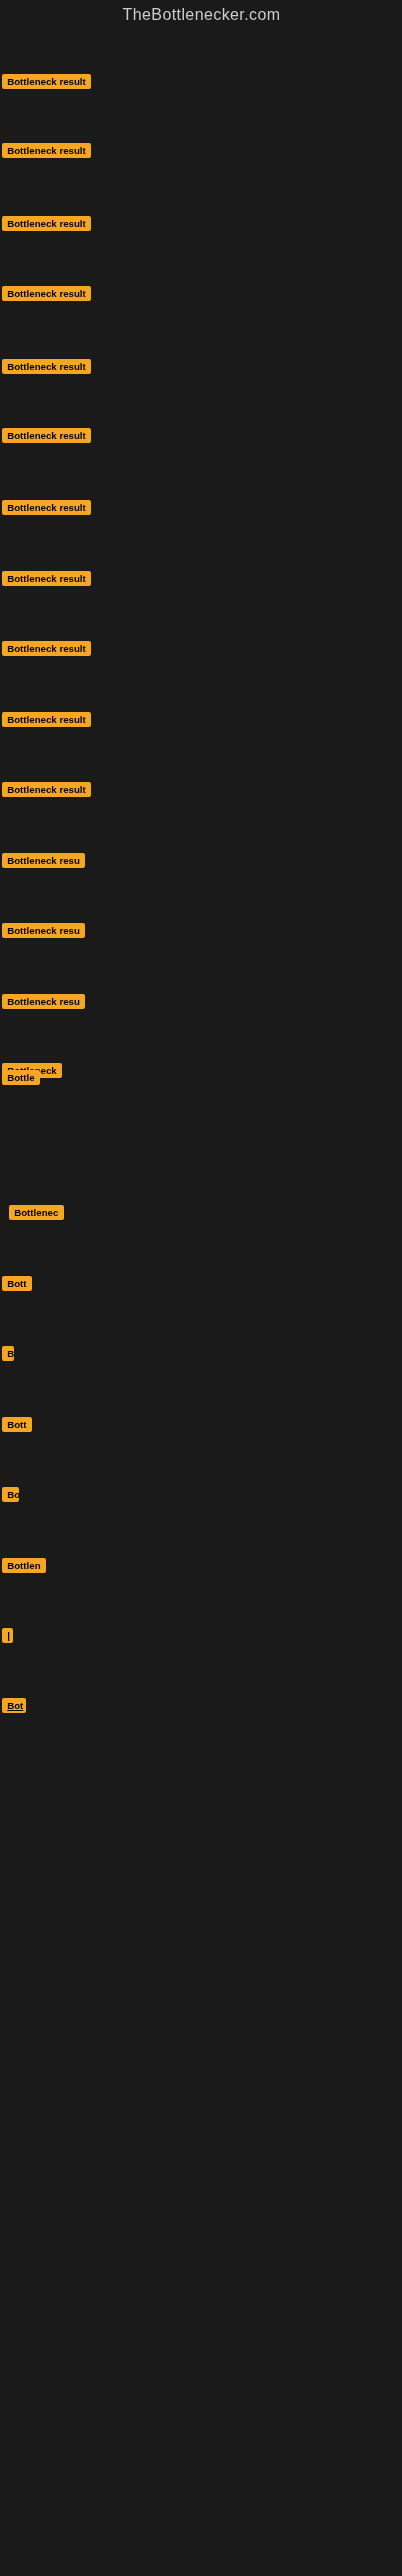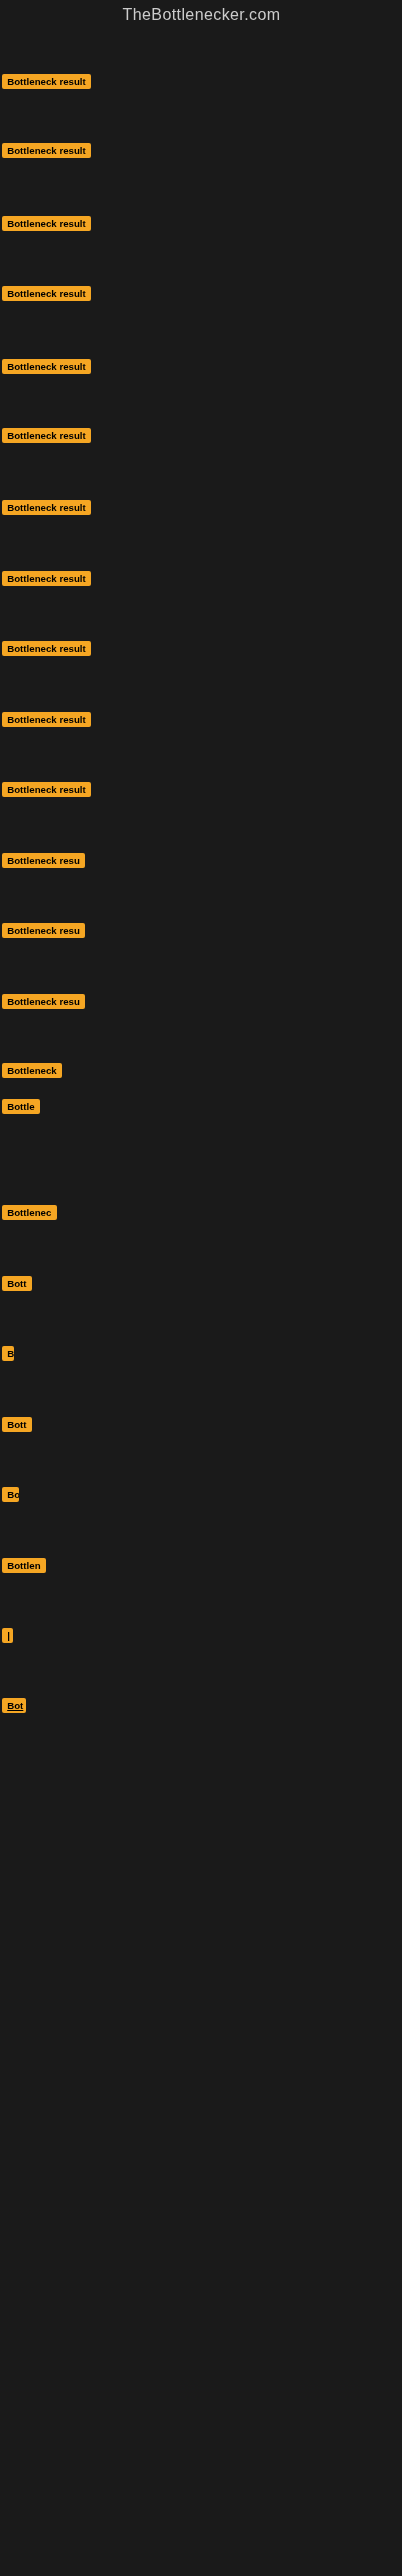--- a/index.html
+++ b/index.html
@@ -51,22 +51,22 @@
     <div class="badge-container" style="top: 400px;"><span class="badge" style="max-width: 97px;">Bottleneck result</span></div>
     <div class="badge-container" style="top: 472px;"><span class="badge" style="max-width: 97px;">Bottleneck result</span></div>
     <div class="badge-container" style="top: 543px;"><span class="badge" style="max-width: 97px;">Bottleneck result</span></div>
     <div class="badge-container" style="top: 613px;"><span class="badge" style="max-width: 97px;">Bottleneck result</span></div>
     <div class="badge-container" style="top: 684px;"><span class="badge" style="max-width: 97px;">Bottleneck result</span></div>
     <div class="badge-container" style="top: 754px;"><span class="badge" style="max-width: 97px;">Bottleneck result</span></div>
     <div class="badge-container" style="top: 825px;"><span class="badge" style="max-width: 85px;">Bottleneck resu</span></div>
     <div class="badge-container" style="top: 895px;"><span class="badge" style="max-width: 85px;">Bottleneck resu</span></div>
     <div class="badge-container" style="top: 966px;"><span class="badge" style="max-width: 85px;">Bottleneck resu</span></div>
     <div class="badge-container" style="top: 1035px;"><span class="badge" style="max-width: 63px;">Bottleneck</span></div>
-    <div class="badge-container" style="top: 1071px;"><span class="badge" style="max-width: 40px;">Bottle</span></div>
-    <div class="badge-container" style="top: 1177px;"><span class="badge" style="max-width: 55px;">Bottlenec</span></div>
+    <div class="badge-container" style="top: 1042px;"><span class="badge" style="max-width: 40px;">Bottle</span></div>
+    <div class="badge-container" style="top: 1177px; margin-left: 7px;"><span class="badge" style="max-width: 55px;">Bottlenec</span></div>
     <div class="badge-container" style="top: 1248px;"><span class="badge" style="max-width: 31px;">Bott</span></div>
     <div class="badge-container" style="top: 1318px;"><span class="badge" style="max-width: 12px;">B</span></div>
     <div class="badge-container" style="top: 1389px;"><span class="badge" style="max-width: 31px;">Bott</span></div>
     <div class="badge-container" style="top: 1459px;"><span class="badge" style="max-width: 17.7px;">Bo</span></div>
     <div class="badge-container" style="top: 1530px;"><span class="badge" style="max-width: 44px;">Bottlen</span></div>
     <div class="badge-container" style="top: 1600px;"><span class="badge" style="max-width: 6.4px;">|</span></div>
     <div class="badge-container" style="top: 1670px;"><span class="badge" style="max-width: 24px; text-decoration: underline;">Bot</span></div>
   </div>
 
 

